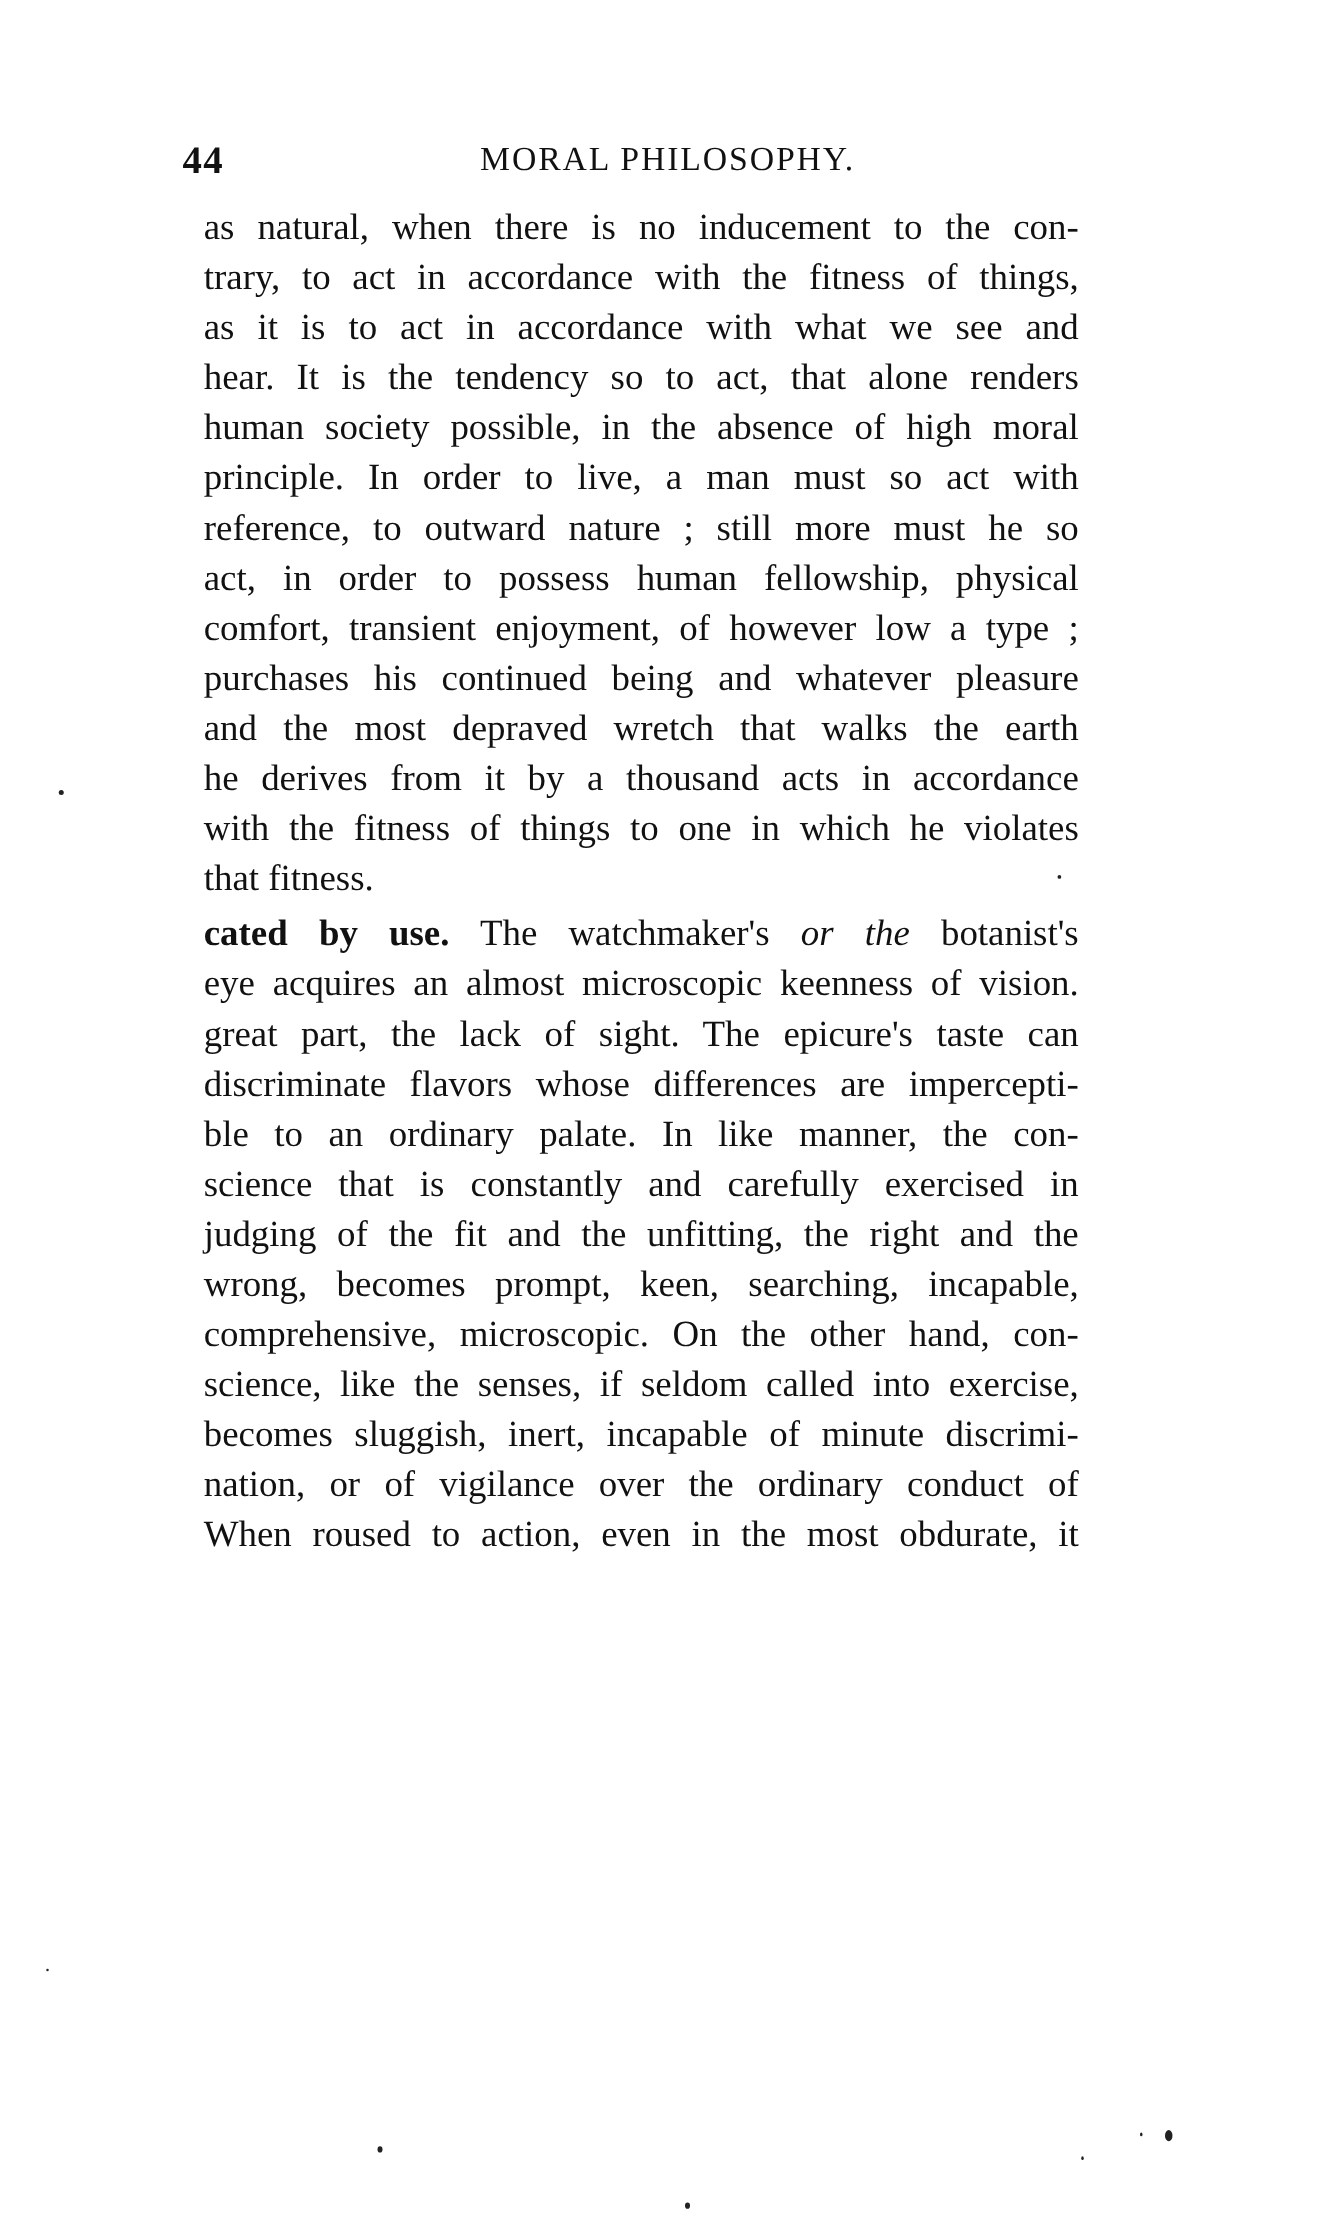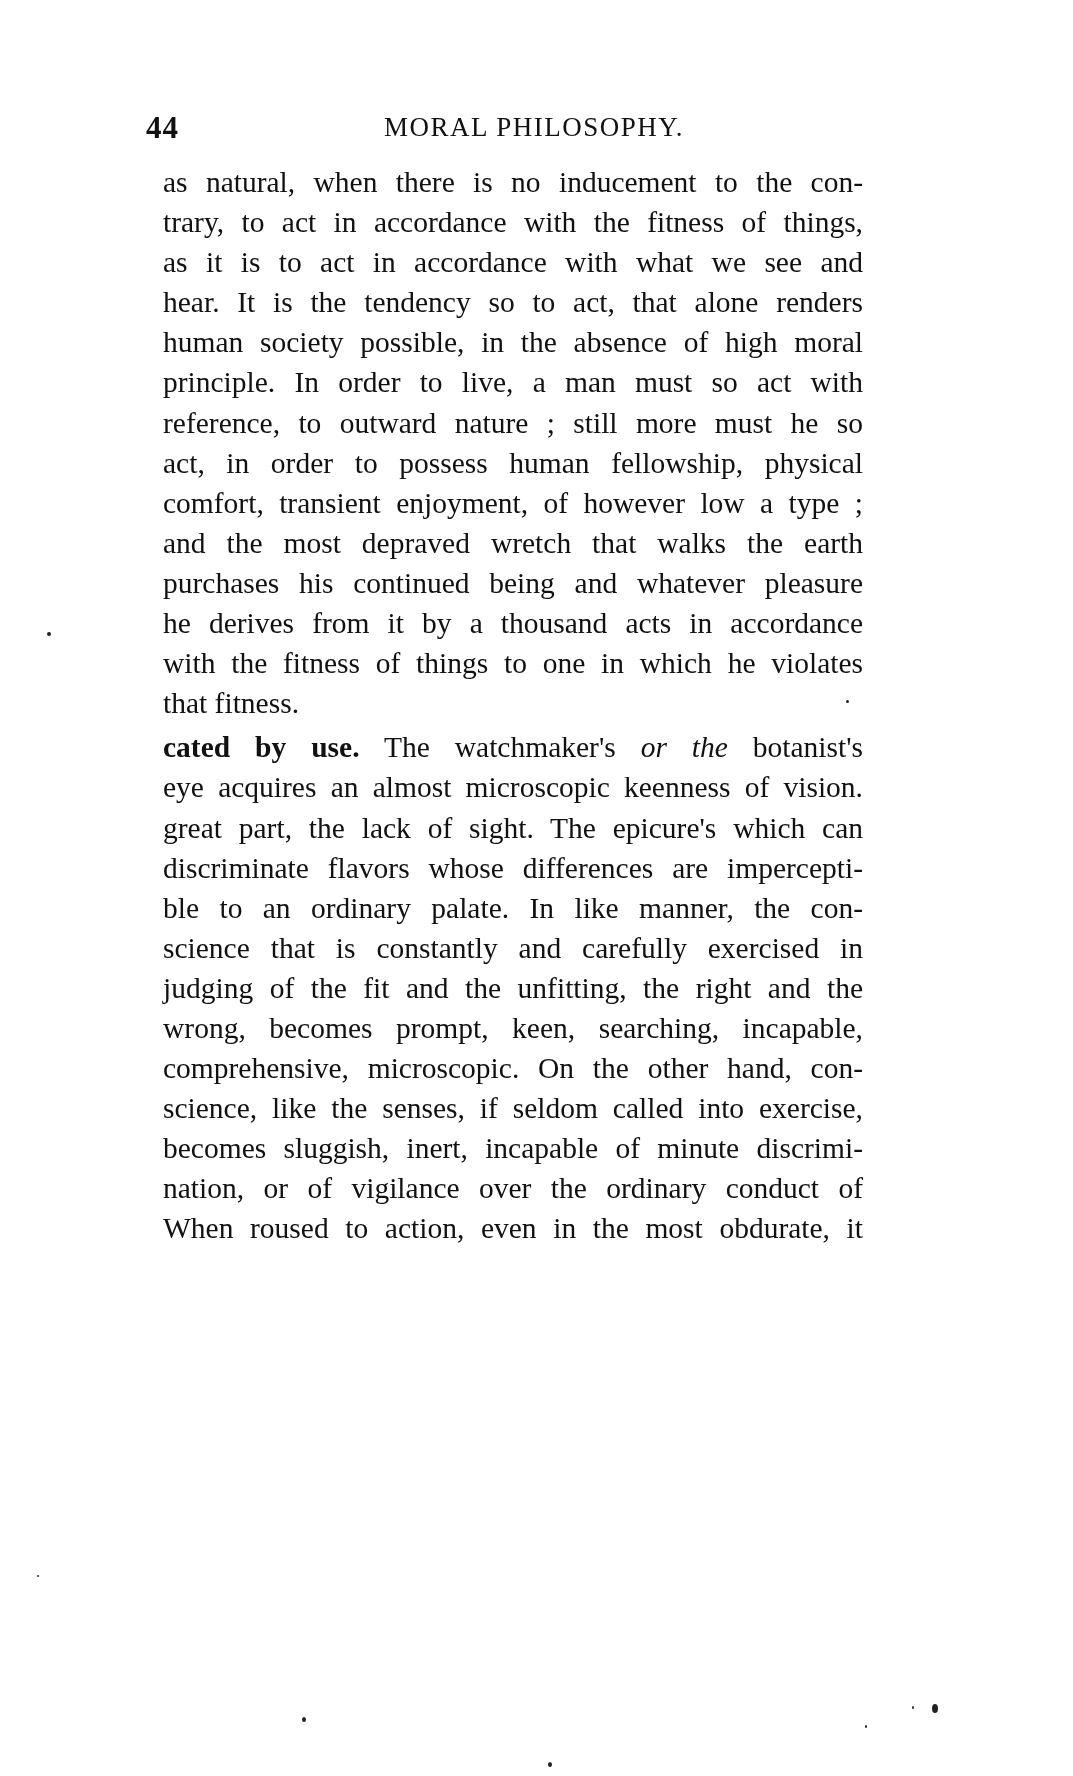--- a/index.html
+++ b/index.html
@@ -91,33 +91,33 @@
     <div>
       <span class="line">as natural, when there is no inducement to the con-</span>
       <span class="line">trary, to act in accordance with the fitness of things,</span>
       <span class="line">as it is to act in accordance with what we see and</span>
       <span class="line">hear.  It is the tendency so to act, that alone renders</span>
       <span class="line">human society possible, in the absence of high moral</span>
       <span class="line">principle.  In order to live, a man must so act with</span>
       <span class="line">reference, to outward nature ; still more must he so</span>
       <span class="line">act, in order to possess human fellowship, physical</span>
       <span class="line">comfort, transient enjoyment, of however low a type ;</span>
+      <span class="line">purchases his continued being and whatever pleasure</span>
       <span class="line">and the most depraved wretch that walks the earth</span>
-      <span class="line">purchases his continued being and whatever pleasure</span>
       <span class="line">he derives from it by a thousand acts in accordance</span>
       <span class="line">with the fitness of things to one in which he violates</span>
       <span class="line last">that fitness.</span>
     </div>
 
     <div class="para-gap"></div>
 
     <div>
       <span class="line"><span class="b">cated by use.</span><span>  The watchmaker's </span><span class="i">or the</span><span> botanist's</span></span>
       <span class="line">eye acquires an almost microscopic keenness of vision.</span>
-      <span class="line">great part, the lack of sight.  The epicure's which can</span>
+      <span class="line">great part, the lack of sight.  The epicure's taste can</span>
       <span class="line">discriminate flavors whose differences are impercepti-</span>
       <span class="line">ble to an ordinary palate.  In like manner, the con-</span>
       <span class="line">science that is constantly and carefully exercised in</span>
       <span class="line">judging of the fit and the unfitting, the right and the</span>
       <span class="line">wrong, becomes prompt, keen, searching, incapable,</span>
       <span class="line">comprehensive, microscopic.  On the other hand, con-</span>
       <span class="line">science, like the senses, if seldom called into exercise,</span>
       <span class="line">becomes sluggish, inert, incapable of minute discrimi-</span>
       <span class="line">nation, or of vigilance over the ordinary conduct of</span>
       <span class="line">When roused to action, even in the most obdurate, it</span>

